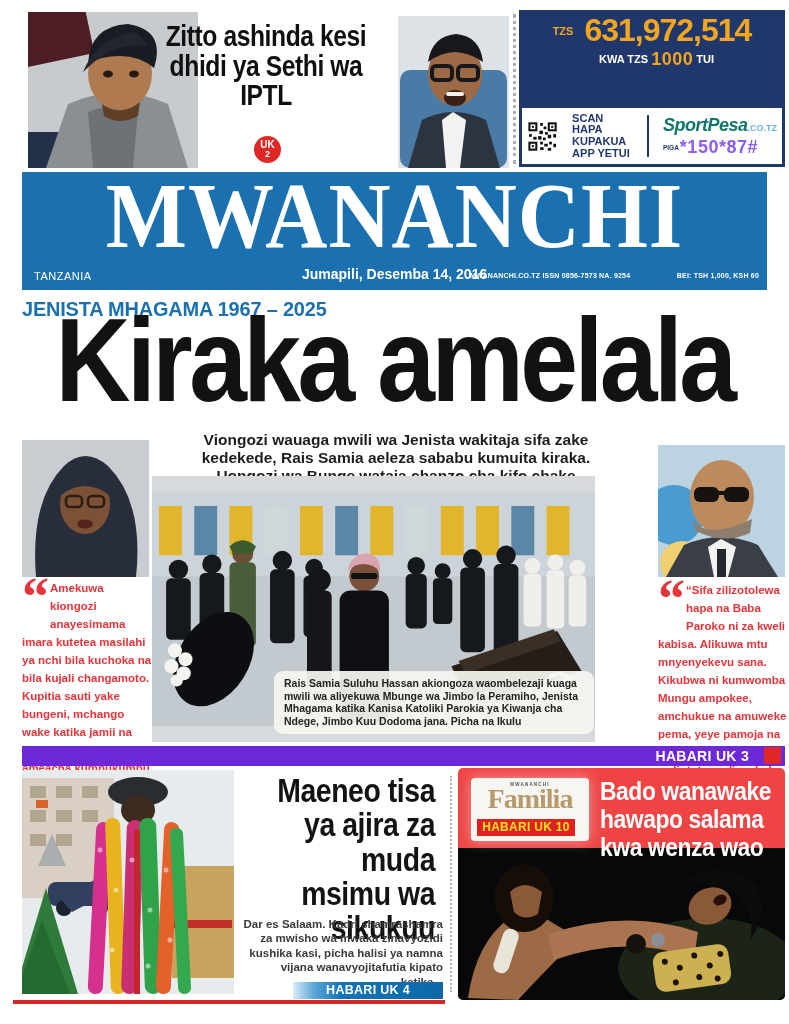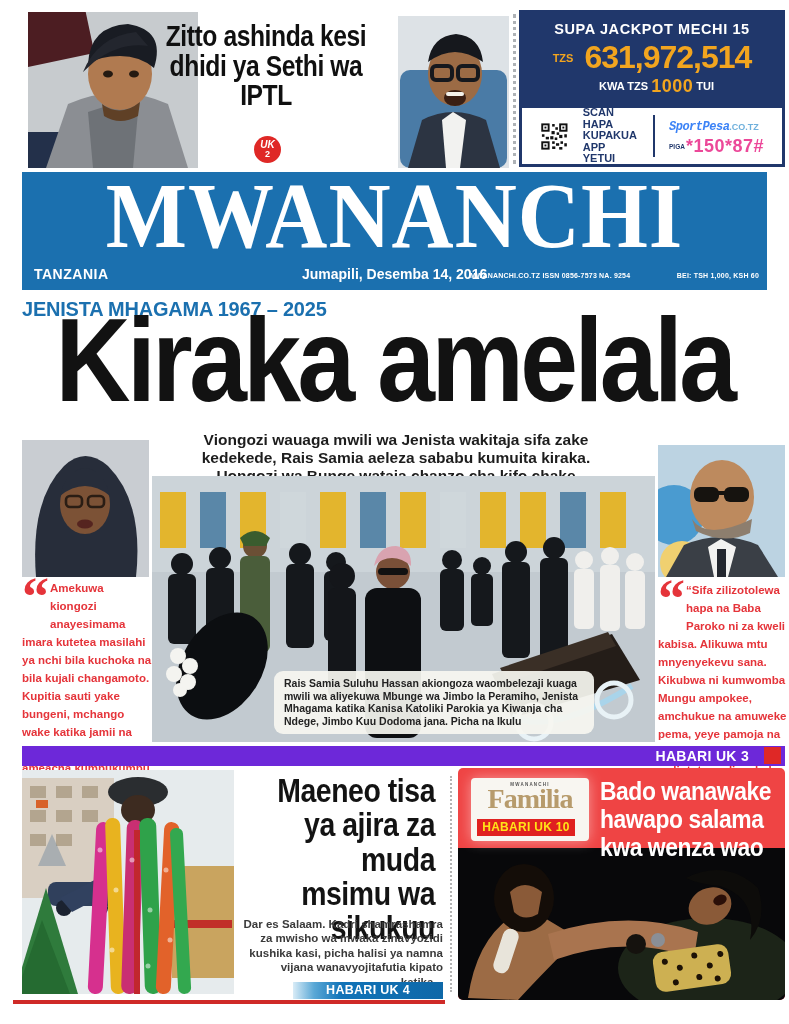--- a/index.html
+++ b/index.html
@@ -8,49 +8,49 @@
   .abs{position:absolute;}
   .photo{overflow:hidden;background:#d7dadd;}
   .photo svg{display:block;width:100%;height:100%;}
 
   
   .top-headline{left:145px;top:22px;width:242px;text-align:center;}
   .top-headline .inner{display:block;transform:scaleX(.85);transform-origin:center top;
       font-weight:bold;font-size:29px;line-height:1.02;letter-spacing:-.5px;color:#101010;}
   .uk-badge{left:254px;top:136px;width:27px;height:27px;border-radius:50%;background:#df2826;
       color:#fff;font-weight:bold;text-align:center;line-height:1;}
-  .uk-badge .b1{display:block;font-size:10px;margin-top:4px;font-style:italic;}
+  .uk-badge .b1{display:block;font-size:10px;margin-top:4px;}
   .uk-badge .b2{display:block;font-size:9px;margin-top:0px;}
   .vdots{border-left:3px dotted #aeb2b6;width:0;}
 
   .ad{left:519px;top:10px;width:266px;height:157px;background:#20376b;}
   .ad-title{margin-top:11px;text-align:center;color:#fff;font-weight:bold;font-size:14.5px;letter-spacing:.6px;}
   .ad-amount-row{text-align:center;margin-top:2px;white-space:nowrap;}
   .ad-tzs{color:#f2a51f;font-weight:bold;font-size:11px;vertical-align:6px;margin-right:11px;}
   .ad-amount{color:#f2a51f;font-weight:bold;font-size:32px;letter-spacing:-1px;}
   .ad-per{ text-align:center;margin-top:0px;white-space:nowrap;color:#fff;font-weight:bold;font-size:11px;margin-left:9px;}
   .ad-per .amt{color:#f2a51f;font-size:18px;font-weight:bold;letter-spacing:.5px;vertical-align:-2px;}
   .ad-bottom{position:absolute;left:3px;right:3px;bottom:3px;height:56px;background:#fff;
-      display:flex;align-items:center;gap:14px;padding:3px 18px;box-sizing:border-box;}
+      display:flex;align-items:center;gap:14px;padding:3px 5px;box-sizing:border-box;}
   .scan-label{width:88px;color:#20376b;font-weight:bold;font-size:11px;line-height:1.05;text-transform:uppercase;}
   .ad-vline{width:0;height:42px;border-left:2px solid #20376b;}
   .brand-col{line-height:1;}
-  .sp-brand{font-family:Liberation Mono, monospace;font-style:italic;font-weight:bold;
-      font-size:12px;color:#3b82f6;letter-spacing:-.5px;}
+  .sp-brand{font-family:Liberation Sans, sans-serif;font-style:italic;font-weight:bold;
+      font-size:18px;color:#0f766e;letter-spacing:-.5px;}
   .sp-suffix{font-size:9px;font-weight:bold;color:#6fb0dc;}
   .ussd-row{margin-top:4px;white-space:nowrap;}
   .piga{font-size:6.5px;font-weight:bold;color:#20376b;margin-right:1px;vertical-align:3px;}
-  .ussd{font-size:18px;font-weight:bold;color:#ec4899;letter-spacing:.5px;}
+  .ussd{font-size:18px;font-weight:bold;color:#8b5cf6;letter-spacing:.5px;}
 
   
   .masthead{left:22px;top:172px;width:745px;height:118px;background:#1b70af;color:#fff;}
   .mast-title{text-align:center;font-family:"Liberation Serif",serif;font-weight:bold;
       font-size:86px;line-height:1.0;margin-top:-3px;letter-spacing:1px;
       transform:scaleY(1.08);transform-origin:center top;white-space:nowrap;}
-  .mast-region{position:absolute;left:12px;bottom:8px;font-weight:bold;font-size:14px;letter-spacing:.5px;}
+  .mast-region{position:absolute;left:12px;bottom:8px;font-weight:normal;font-size:11px;letter-spacing:.5px;}
   .mast-date{position:absolute;left:280px;bottom:8px;font-weight:bold;font-size:14px;}
   .mast-issn{position:absolute;left:448px;bottom:11px;font-weight:bold;font-size:7px;letter-spacing:.2px;}
   .mast-price{position:absolute;right:8px;bottom:11px;font-weight:bold;font-size:7px;letter-spacing:.2px;}
 
   
   .kicker{left:22px;top:297px;color:#1b70af;font-weight:bold;font-size:21px;letter-spacing:-.2px;
       transform:scaleX(.95);transform-origin:left top;white-space:nowrap;}
   .main-headline{left:0;top:306px;width:789px;text-align:center;}
   .main-headline .inner{display:block;white-space:nowrap;transform:scaleX(.88);transform-origin:center top;
       font-weight:bold;font-size:118px;line-height:.92;letter-spacing:-4px;color:#121212;}
@@ -138,21 +138,20 @@
       <rect x="34" y="50" width="20" height="14" rx="4" fill="none" stroke="#16181d" stroke-width="4"></rect>
       <rect x="60" y="50" width="20" height="14" rx="4" fill="none" stroke="#16181d" stroke-width="4"></rect>
       <ellipse cx="57" cy="82" rx="11" ry="8" fill="#3a1f14"></ellipse>
       <rect x="48" y="76" width="18" height="4" rx="2" fill="#f4f1ea"></rect>
     </svg>
   </div>
 
   <div class="abs vdots" style="left:513px;top:14px;height:150px;"></div>
 
   <div class="abs ad">
-    <div class="ad-title">SUPA JACKPOT MECHI 15</div>
     <div class="ad-amount-row">
       <span class="ad-tzs">TZS</span><span class="ad-amount">631,972,514</span>
     </div>
     <div class="ad-per">
       <span>KWA TZS</span>
       <span class="amt">1000</span>
       <span>TUI</span>
     </div>
     <div class="ad-bottom">
       <svg width="45" height="45" viewBox="0 0 45 45">
@@ -223,21 +222,21 @@
       <ellipse cx="63" cy="84" rx="8" ry="4.5" fill="#55241f"></ellipse>
     </svg>
   </div>
 
   <div class="abs quote-block" style="left:22px;top:578px;">
     <span class="qmark">“</span>
     <span class="quote-text">Amekuwa kiongozi anayesimama imara kutetea masilahi ya nchi bila kuchoka na bila kujali changamoto. Kupitia sauti yake bungeni, mchango wake katika jamii na msimamo wake ameacha kumbukumbu njema na kuandika hadithi nzuri kwa ajili yake.”</span>
     <div class="quote-attr">Rais Samia Suluhu Hassan</div>
   </div>
 
-  <div class="abs photo" style="left:152px;top:476px;width:503px;height:266px;">
+  <div class="abs photo" style="left:152px;top:476px;width:443px;height:266px;">
     <svg viewBox="0 0 503 266">
       <rect width="503" height="266" fill="#c2cad0"></rect>
       <rect x="0" y="0" width="503" height="96" fill="#ccd4d9"></rect>
       <g>
         <rect x="8" y="16" width="26" height="56" fill="#e3b52d"></rect>
           <rect x="48" y="16" width="26" height="56" fill="#5a87a8"></rect>
         <rect x="88" y="16" width="26" height="56" fill="#e3b52d"></rect>
           <rect x="128" y="16" width="26" height="56" fill="#cfd7db"></rect>
         <rect x="168" y="16" width="26" height="56" fill="#e3b52d"></rect>
           <rect x="208" y="16" width="26" height="56" fill="#5a87a8"></rect>

